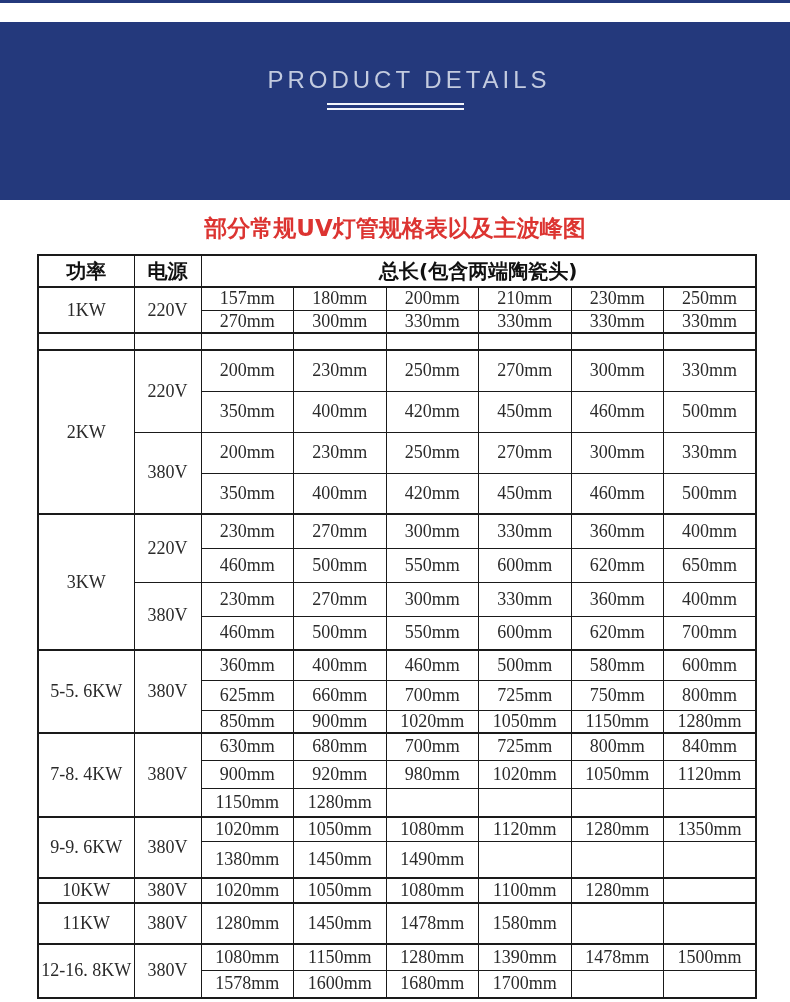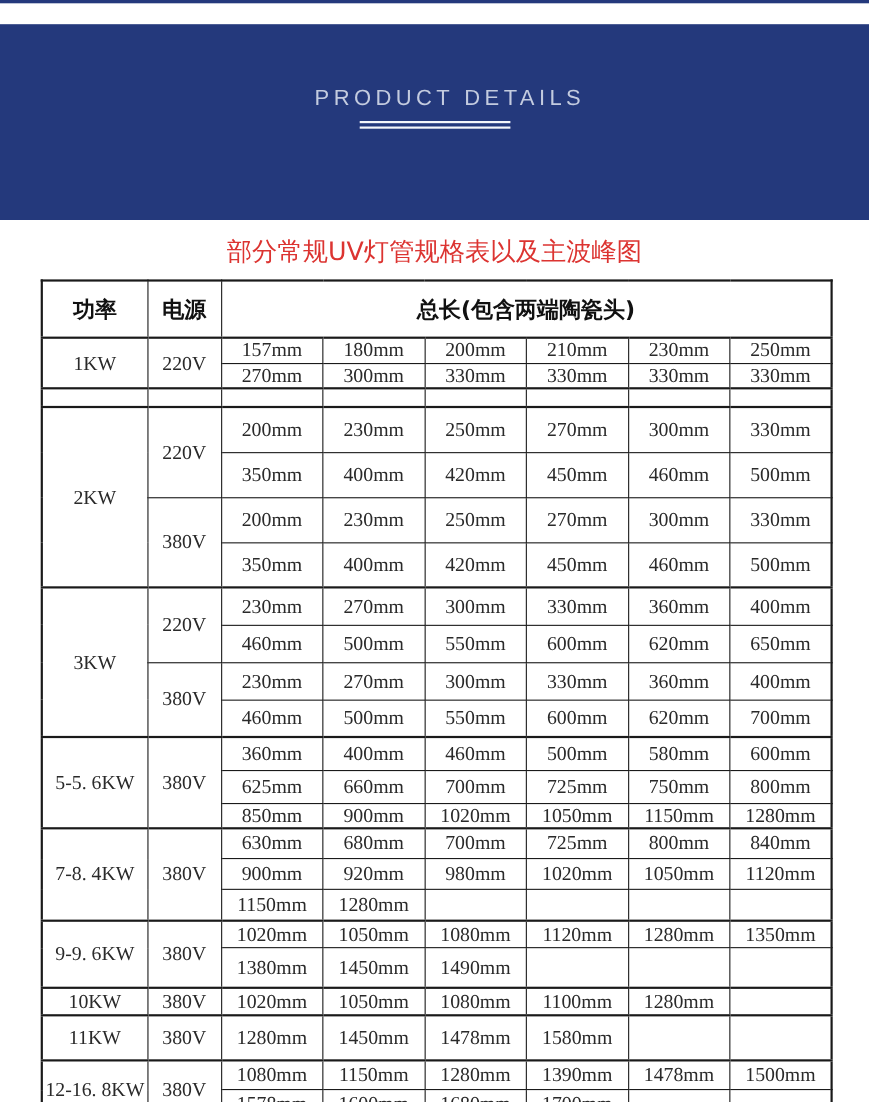--- a/index.html
+++ b/index.html
@@ -25,58 +25,58 @@
   .banner h1 {
     margin: 0;
     color: #ffffff;
     font-size: 62px;
     line-height: 1.1;
     font-weight: bold;
     letter-spacing: 1px;
     font-family: "DejaVu Sans", "Liberation Sans", sans-serif;
   }
   .banner .subtitle {
-    margin-top: 22px;
+    margin-top: 10px;
     color: #c3cbdf;
-    font-size: 20px;
+    font-size: 24px;
     letter-spacing: 4px;
     font-family: "Liberation Sans", sans-serif;
     padding-left: 28px;
   }
   .banner .divider {
     width: 137px;
     height: 3px;
     margin: 9px auto 0 auto;
     border-top: 2px solid #f4f6fb;
     border-bottom: 2px solid #f4f6fb;
   }
   .section-title {
     margin: 13px 0 10px 0;
     text-align: center;
     color: #dc3431;
     font-size: 23px;
-    font-weight: normal;
+    font-weight: bold;
     font-family: "DejaVu Sans", "Liberation Sans", sans-serif;
   }
   table.spec {
     border-collapse: collapse;
     table-layout: fixed;
     width: 720px;
     margin-left: 37px;
     border: 2px solid #1a1a1a;
   }
   table.spec th, table.spec td {
     border: 1px solid #1a1a1a;
     text-align: center;
     vertical-align: middle;
     padding: 0;
     overflow: hidden;
     white-space: nowrap;
   }
-  table.spec thead tr { height: 52px; }
+  table.spec thead tr { height: 32px; }
   table.spec th {
     font-size: 20px;
     font-weight: bold;
     color: #111111;
     font-family: "DejaVu Sans", "Liberation Sans", sans-serif;
   }
   table.spec td {
     font-family: "Liberation Serif", serif;
     font-size: 18px;
     color: #2a2a2a;

